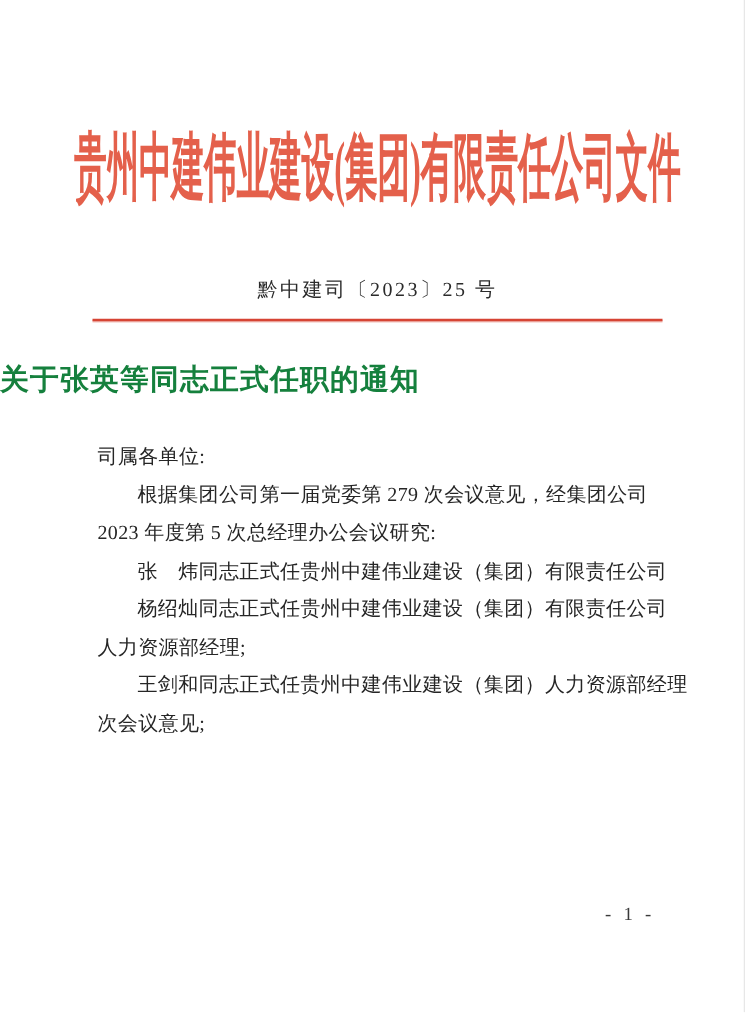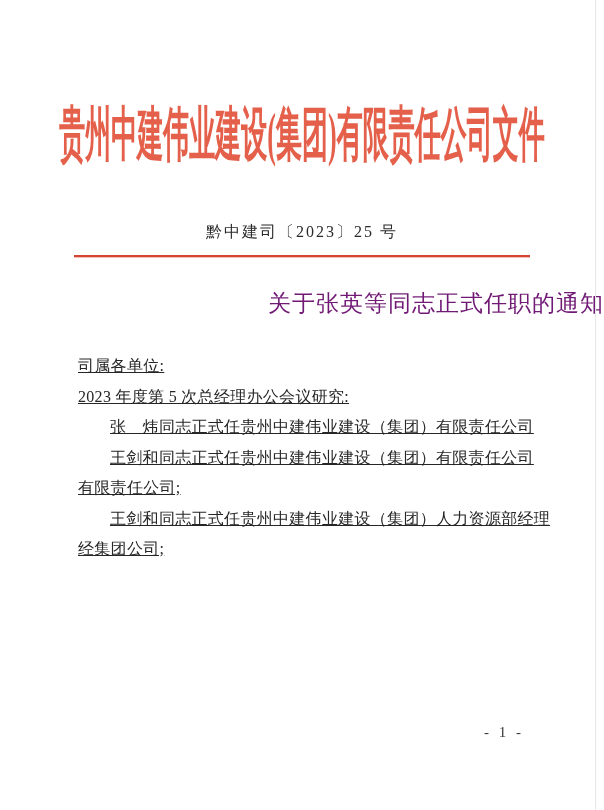--- a/index.html
+++ b/index.html
@@ -54,40 +54,39 @@
   .divider {
     width: 456px;
     height: 2px;
     margin: 12px auto 0 auto;
     background: var(--divider-red, #d64434);
     box-shadow: 0 1px 0 rgba(214, 68, 52, 0.35);
   }
 
   .doc-title {
     margin-top: 30px;
-    text-align: right;
+    text-align: left;
     font-size: 23px;
-    font-weight: normal;
+    font-weight: bold;
     letter-spacing: 1px;
-    color: #701a75;
+    color: #15803d;
     line-height: 34px;
   }
 
   .body-text {
     margin-top: 30px;
     margin-left: 78px;
     width: 454px;
     font-size: 16px;
     letter-spacing: 0.3px;
     color: #262626;
   }
   .body-text .line {
     line-height: 30.5px;
     white-space: nowrap;
-    text-decoration: underline;
   }
   .body-text .line.indent {
     text-indent: 2em;
   }
 
   .page-number {
     position: absolute;
     top: 724px;
     left: 484px;
     font-size: 15px;
@@ -108,27 +107,28 @@
 
   <div class="doc-number">黔中建司〔2023〕25 号</div>
 
   <div class="divider"></div>
 
   <div class="doc-title">关于张英等同志正式任职的通知</div>
 
   <div class="body-text">
     <div class="line">司属各单位:</div>
 
+    <div class="line indent">根据集团公司第一届党委第 279 次会议意见，经集团公司</div>
     <div class="line">2023 年度第 5 次总经理办公会议研究:</div>
 
     <div class="line indent">张　炜同志正式任贵州中建伟业建设（集团）有限责任公司</div>
 
-    <div class="line indent">王剑和同志正式任贵州中建伟业建设（集团）有限责任公司</div>
-    <div class="line">有限责任公司;</div>
+    <div class="line indent">杨绍灿同志正式任贵州中建伟业建设（集团）有限责任公司</div>
+    <div class="line">人力资源部经理;</div>
 
     <div class="line indent">王剑和同志正式任贵州中建伟业建设（集团）人力资源部经理</div>
-    <div class="line">经集团公司;</div>
+    <div class="line">次会议意见;</div>
 
   </div>
 
   <div class="page-number">- 1 -</div>
 
 </div>
 
 </body></html>

